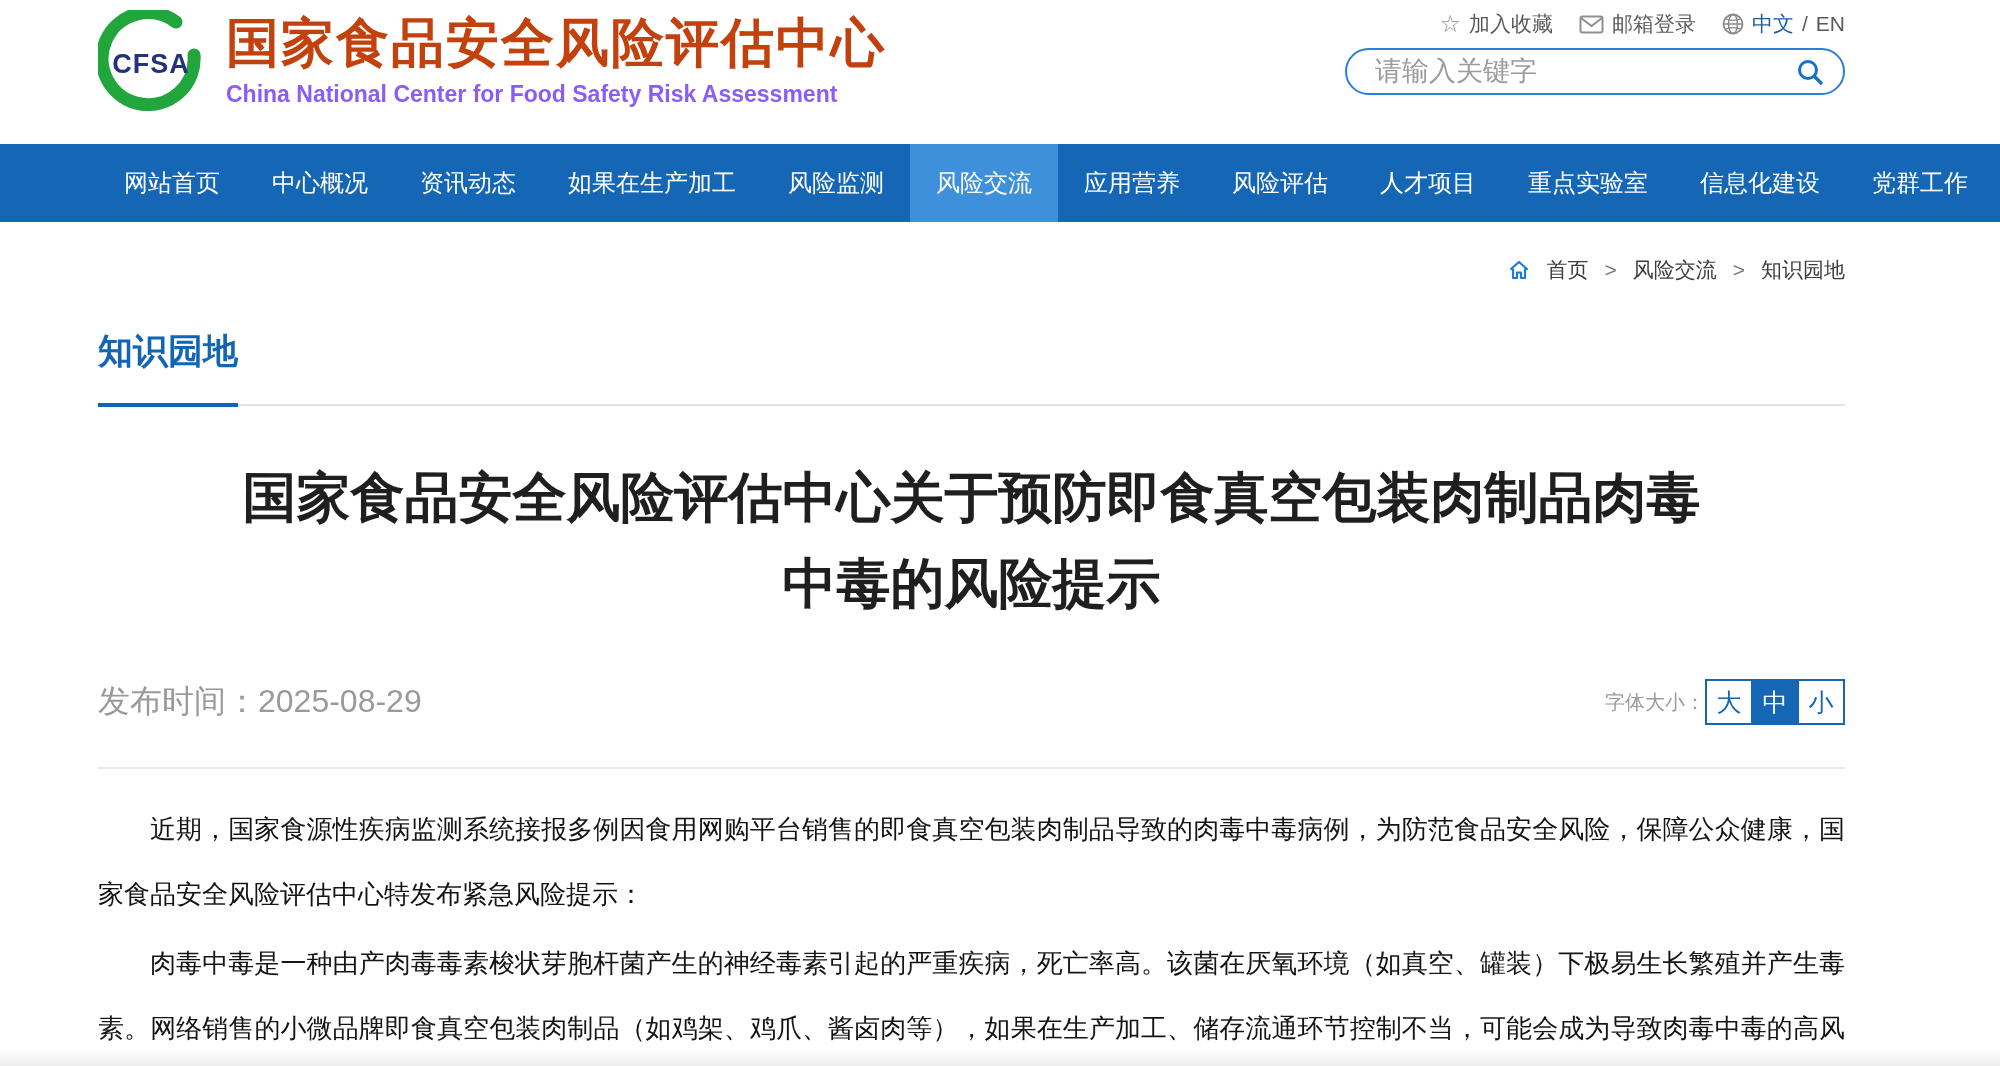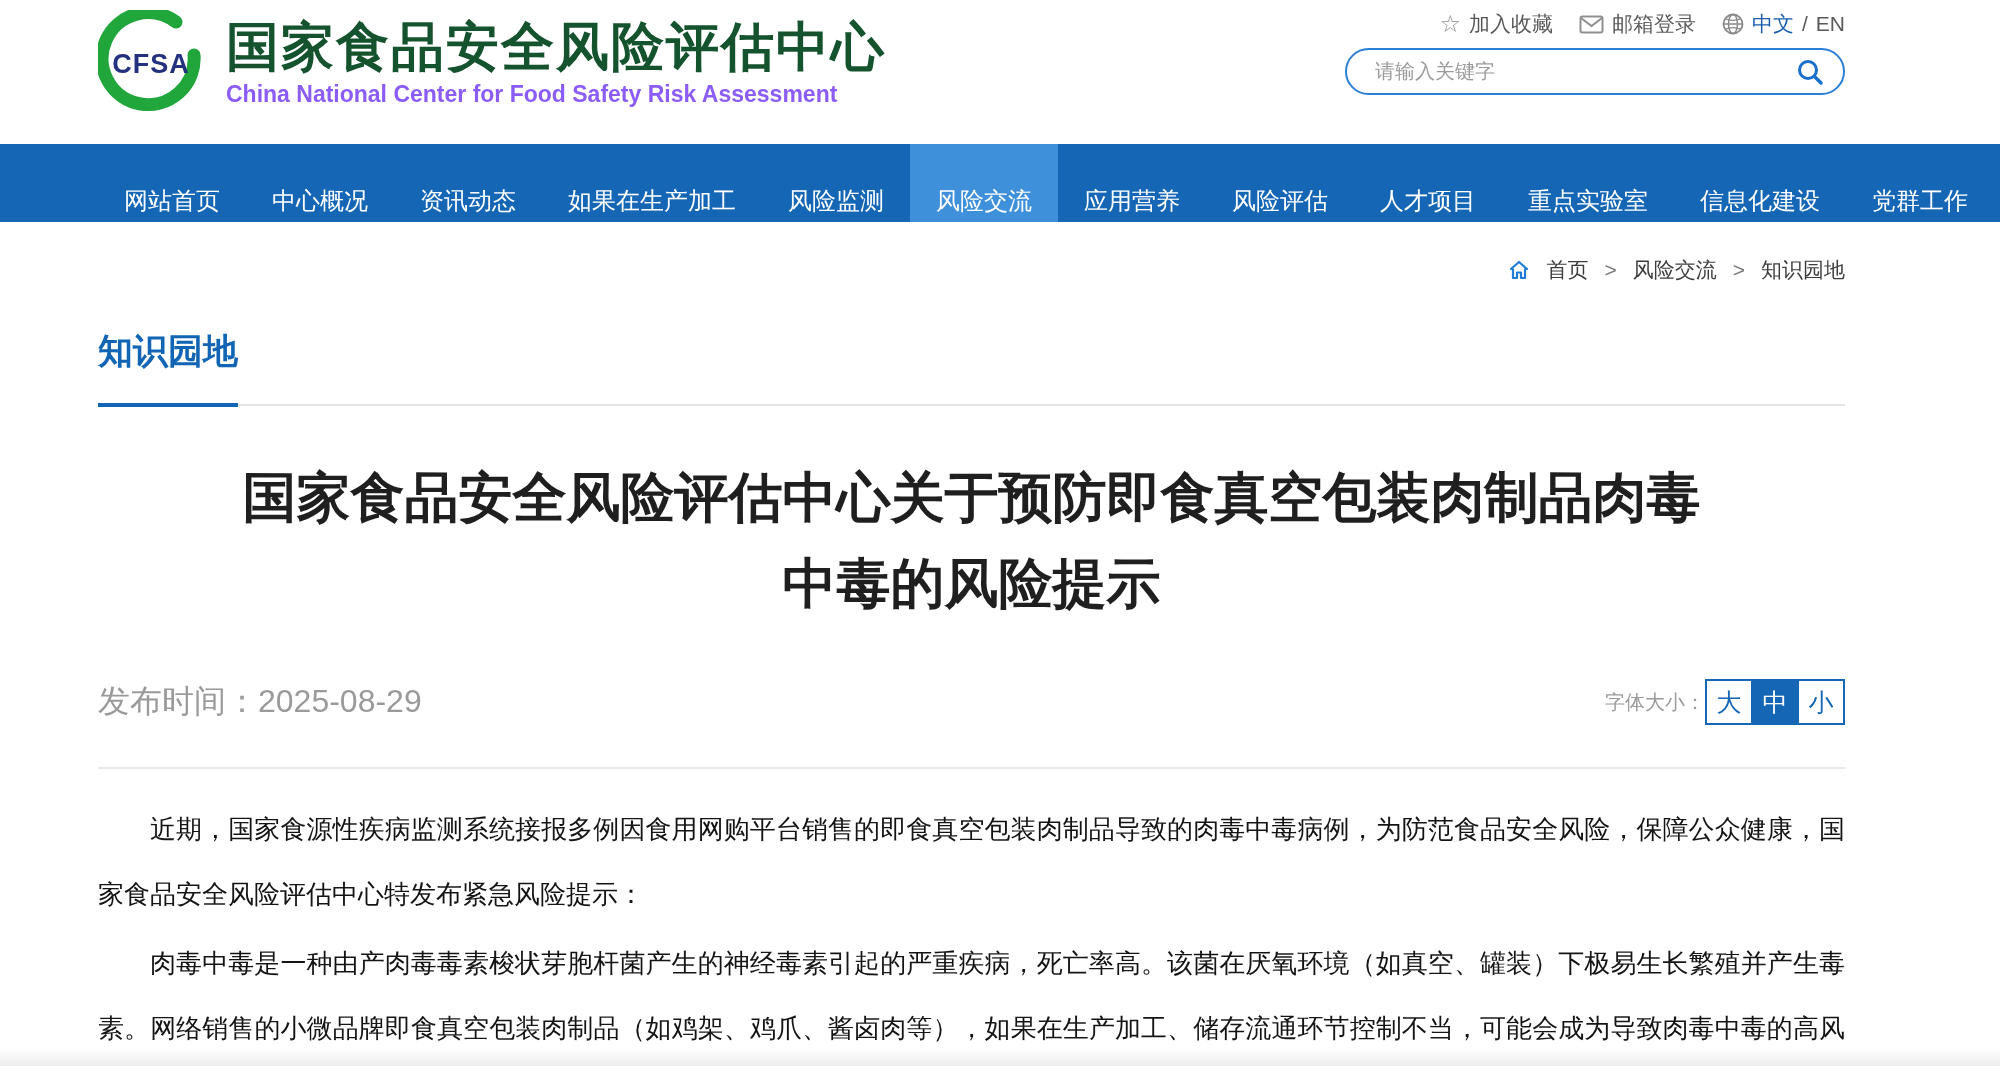--- a/index.html
+++ b/index.html
@@ -9,52 +9,52 @@
     width: 2000px; height: 1066px; overflow: hidden; position: relative;
   }
   .container { width: 1747px; margin-left: 98px; position: relative; }
 
   
   .header { height: 144px; background: #fff; position: relative; }
   .brand { position: absolute; left: 0; top: 10px; display: flex; align-items: center; }
   .logo-wrap { width: 106px; height: 106px; margin-right: 22px; }
   .site-names { display: flex; flex-direction: column; }
   .site-zh {
-    font-size: 53px; font-weight: 700; color: #14532d; letter-spacing: 2px;
-    line-height: 1.1; font-family: Liberation Serif, serif;
+    font-size: 53px; font-weight: 700; color: #c2410c; letter-spacing: 2px;
+    line-height: 1.1; font-family: Liberation Mono, monospace;
   }
   .site-en { font-size: 23px; font-weight: 700; color: #8b5cf6; margin-top: 4px; letter-spacing: 0px; }
 
   .utility {
     position: absolute; right: 0; top: 10px; display: flex; align-items: center;
     font-size: 21px; color: #595959; gap: 26px; white-space: nowrap;
   }
   .util-item { display: flex; align-items: center; gap: 8px; cursor: pointer; }
   .star-glyph { font-size: 24px; color: #8f8f8f; line-height: 1; }
   .lang a { text-decoration: none; }
   .lang-zh { color: #1A5DAD; }
   .lang-rest { color: #595959; }
 
   .searchbox {
     position: absolute; right: 0; top: 48px; width: 500px; height: 47px;
     border: 2px solid #2B7FD6; border-radius: 25px; background: #fff;
     display: flex; align-items: center; padding: 0 18px 0 28px;
   }
   .searchbox input {
-    flex: 1; border: none; outline: none; font-size: 20px; color: #1d4ed8;
+    flex: 1; border: none; outline: none; font-size: 27px; color: #1d4ed8;
     font-family: "Liberation Sans", "DejaVu Sans", sans-serif; background: transparent;
   }
   .searchbox input::placeholder { color: #9b9b9b; }
   .search-btn { background: none; border: none; cursor: pointer; display: flex; align-items: center; }
 
   
   .nav { height: 78px; background: #1567B6; width: 2000px; }
   .nav-inner { width: 1747px; margin-left: 98px; display: flex; height: 78px; }
   .nav-item {
-    color: #fff; font-size: 24px; line-height: 78px; padding: 18px 26px;
+    color: #fff; font-size: 24px; line-height: 78px; padding: 0 26px;
     cursor: pointer; white-space: nowrap;
   }
   .nav-item.active { background: #3F90DA; }
 
   
   .crumb-row { padding-top: 34px; display: flex; justify-content: flex-end; align-items: center; gap: 16px; font-size: 21px; color: #3d3d3d; }
   .crumb-row a { text-decoration: none; color: #3d3d3d; cursor: pointer; }
   .crumb-sep { color: #777; }
   .crumb-current { color: #1E7CD7; }
 

